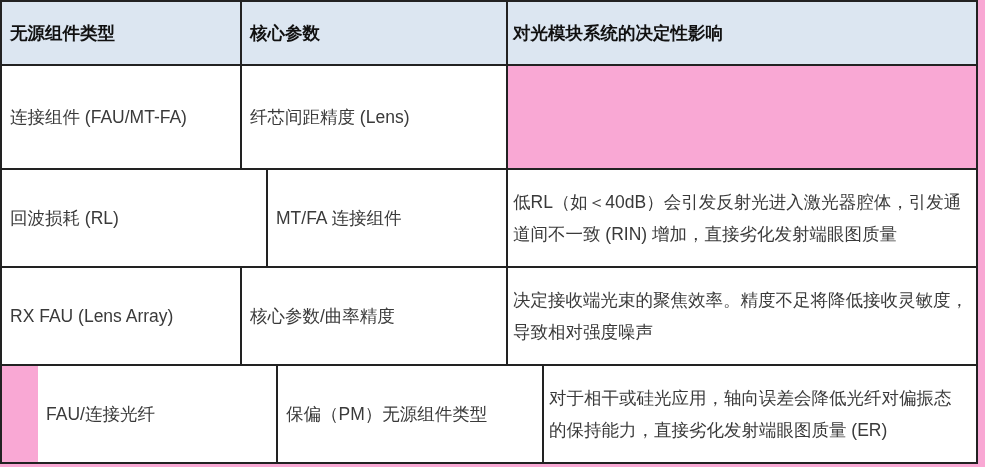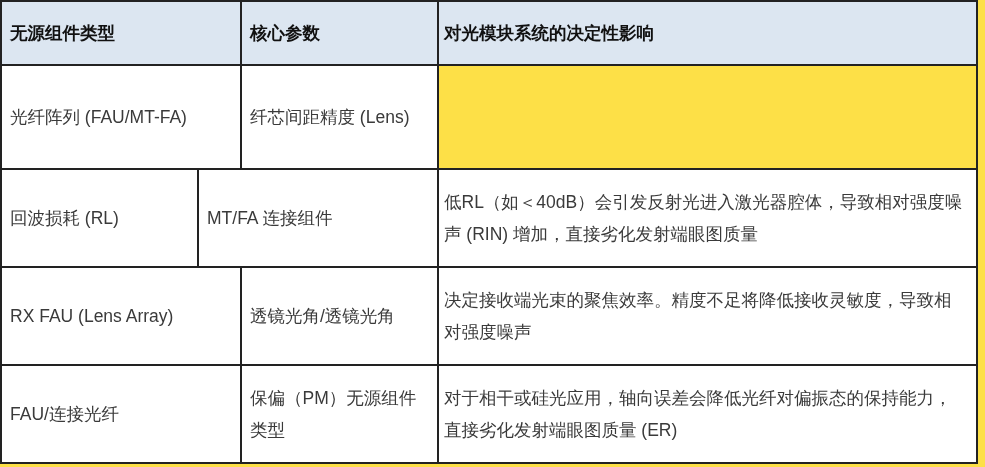--- a/index.html
+++ b/index.html
@@ -5,51 +5,52 @@
   html, body {
     margin: 0;
     padding: 0;
     background: #ffffff;
     font-family: "Liberation Sans", "DejaVu Sans", sans-serif;
   }
   .page {
     position: relative;
     width: 985px;
     height: 467px;
-    background: #fde047;
+    background: #f9a8d4;
     overflow: hidden;
   }
   .tbl {
     position: absolute;
     top: 0;
     left: 0;
     width: 978px;
     box-sizing: border-box;
     border: 2px solid #222222;
   }
   .row {
     display: flex;
     border-bottom: 2px solid #222222;
   }
   .row:last-child {
     border-bottom: none;
+    margin-left: 36px;
   }
   .cell {
     box-sizing: border-box;
     border-right: 2px solid #222222;
     display: flex;
     align-items: center;
     padding: 6px 10px 6px 8px;
     font-size: 17.5px;
     line-height: 1.85;
     color: #3a3a3a;
     word-break: break-all;
   }
   .c1 { width: 240px; flex: none; }
-  .c2 { width: 197px; flex: none; }
+  .c2 { width: 266px; flex: none; }
   .c3 { flex: 1; border-right: none; padding-left: 5px; padding-right: 8px; }
   .row.header .cell {
     background: #dce6f1;
     color: #111111;
     font-weight: bold;
     min-height: 62px;
   }
   .row.body .cell { min-height: 96px; background: #ffffff; }
   .row.body.tall .cell { min-height: 102px; }
 </style>
@@ -59,33 +60,33 @@
 <div class="page">
   <div class="tbl">
 
     <div class="row header">
       <div class="cell c1">无源组件类型</div>
       <div class="cell c2">核心参数</div>
       <div class="cell c3">对光模块系统的决定性影响</div>
     </div>
 
     <div class="row body tall">
-      <div class="cell c1">光纤阵列 (FAU/MT-FA)</div>
+      <div class="cell c1">连接组件 (FAU/MT-FA)</div>
       <div class="cell c2">纤芯间距精度 (Lens)</div>
     </div>
 
     <div class="row body">
       <div class="cell c2">回波损耗 (RL)</div>
       <div class="cell c1">MT/FA 连接组件</div>
-      <div class="cell c3">低RL（如＜40dB）会引发反射光进入激光器腔体，导致相对强度噪声 (RIN) 增加，直接劣化发射端眼图质量</div>
+      <div class="cell c3">低RL（如＜40dB）会引发反射光进入激光器腔体，引发通道间不一致 (RIN) 增加，直接劣化发射端眼图质量</div>
     </div>
 
     <div class="row body">
       <div class="cell c1">RX FAU (Lens Array)</div>
-      <div class="cell c2">透镜光角/透镜光角</div>
+      <div class="cell c2">核心参数/曲率精度</div>
       <div class="cell c3">决定接收端光束的聚焦效率。精度不足将降低接收灵敏度，导致相对强度噪声</div>
     </div>
 
     <div class="row body">
       <div class="cell c1">FAU/连接光纤</div>
       <div class="cell c2">保偏（PM）无源组件类型</div>
       <div class="cell c3">对于相干或硅光应用，轴向误差会降低光纤对偏振态的保持能力，直接劣化发射端眼图质量 (ER)</div>
     </div>
 
   </div>

